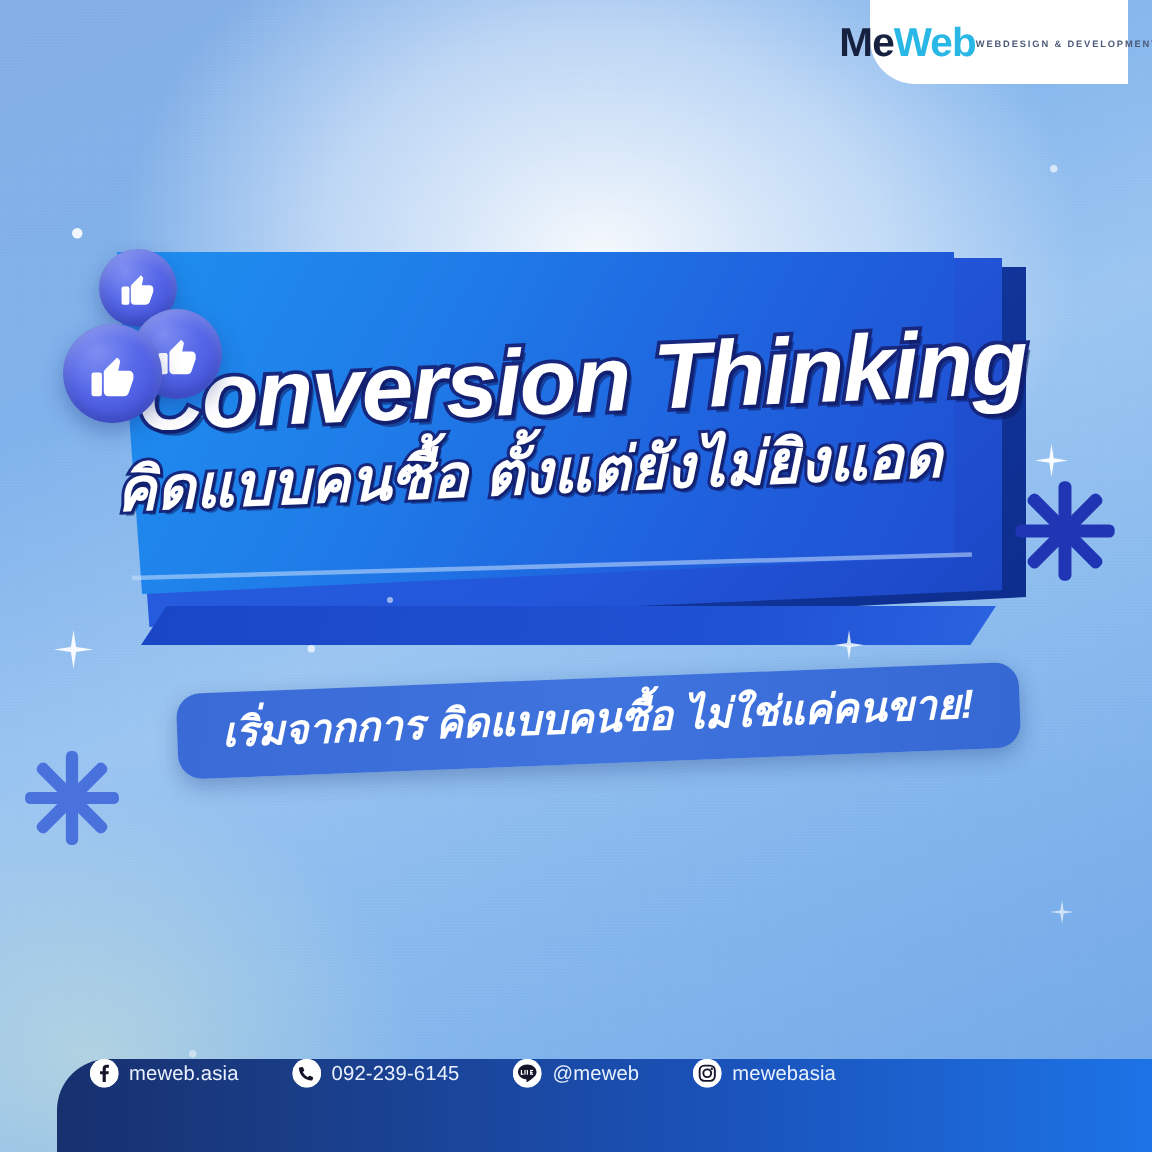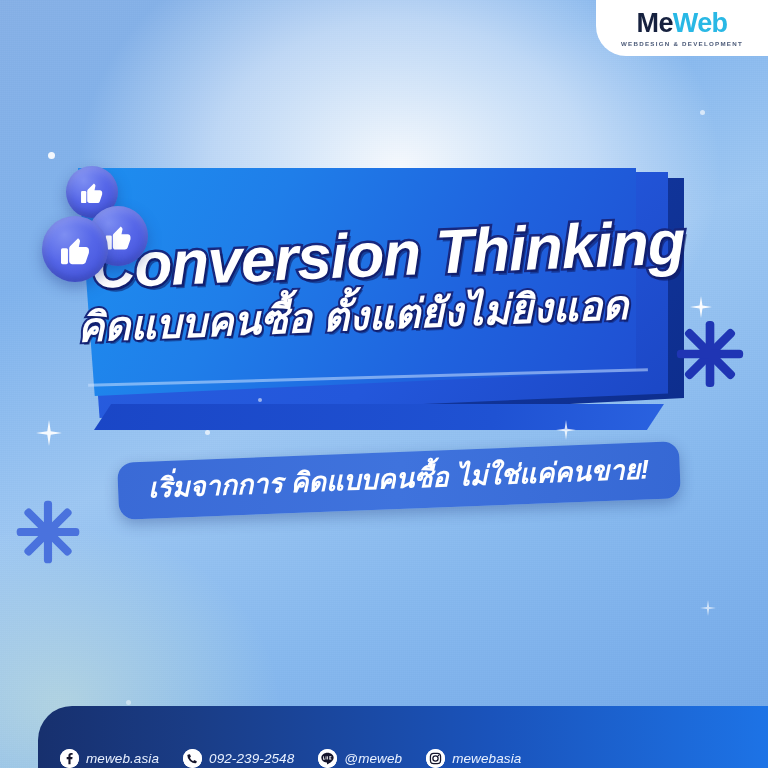--- a/index.html
+++ b/index.html
@@ -25,25 +25,25 @@
     position:absolute; inset:0;
     opacity:.30;
     background-image:
       repeating-linear-gradient(0deg, rgba(255,255,255,.05) 0 1px, rgba(0,0,0,.02) 1px 2px),
       repeating-linear-gradient(90deg, rgba(255,255,255,.04) 0 1px, rgba(0,0,0,.015) 1px 2px);
     pointer-events:none;
   }
 
   
   #logo-badge {
-    position:absolute; top:0; right:0;
+    position:absolute; top:0; right:16px;
     width:172px; height:56px;
     background:#ffffff;
     border-bottom-left-radius:30px;
-    display:flex; flex-direction:column;
+    display:flex; flex-direction:row;
     align-items:center; justify-content:center;
     z-index:30;
   }
   #logo-word {
     font-size:27px; font-weight:800;
     letter-spacing:-.6px; line-height:1;
     color:#16213f;
     white-space:nowrap;
   }
   #logo-word .w-accent { color:#29b8e5; }
@@ -180,25 +180,24 @@
     background:rgba(255,255,255,.9);
     z-index:13; pointer-events:none;
   }
 
   
   #footer {
     position:absolute; left:38px; bottom:0;
     width:730px; height:62px;
     background:linear-gradient(90deg,#17306e 0%, #1a3d87 22%, #1a53bb 62%, #1d73e6 100%);
     border-top-left-radius:34px;
-    display:flex; align-items:flex-end;
+    display:flex; align-items:flex-start;
     padding-left:22px;
-    gap:24px;
+    gap:36px;
     z-index:30;
-    font-style:italic;
   }
   .contact-item {
     display:flex; align-items:center; gap:7px;
     white-space:nowrap;
   }
   .contact-icon {
     width:19px; height:19px; flex:0 0 19px;
     border-radius:50%;
     background:#ffffff;
     display:flex; align-items:center; justify-content:center;
@@ -308,21 +307,21 @@
       <span class="contact-label">meweb.asia</span>
     </div>
 
     <div class="contact-item">
       <span class="contact-icon">
         <svg width="19" height="19" viewBox="0 0 24 24">
           <circle cx="12" cy="12" r="12" fill="#ffffff"></circle>
           <path d="M16.9 15.1l-2.2-1a.75.75 0 0 0-.86.2l-.87 1.06a9.3 9.3 0 0 1-4.35-4.35l1.06-.87a.75.75 0 0 0 .2-.86l-1-2.2a.76.76 0 0 0-.85-.42l-2 .46a.76.76 0 0 0-.58.74A10.6 10.6 0 0 0 16.2 18.1a.76.76 0 0 0 .74-.58l.46-2a.76.76 0 0 0-.5-.42z" fill="#14142b"></path>
         </svg>
       </span>
-      <span class="contact-label">092-239-2548</span>
+      <span class="contact-label">092-239-6145</span>
     </div>
 
     <div class="contact-item">
       <span class="contact-icon">
         <svg width="19" height="19" viewBox="0 0 24 24">
           <circle cx="12" cy="12" r="12" fill="#ffffff"></circle>
           <path d="M12 4.6c-4.3 0-7.8 2.82-7.8 6.3 0 3.1 2.77 5.7 6.5 6.2.25.05.6.17.69.39.08.2.05.5.03.7l-.11.66c-.04.2-.16.77.68.42.83-.35 4.5-2.65 6.14-4.54 1.13-1.24 1.67-2.5 1.67-3.83 0-3.48-3.5-6.3-7.8-6.3z" fill="#14142b"></path>
           <g fill="#ffffff">
             <rect x="6.6" y="9.2" width="1.0" height="4.0"></rect>
             <rect x="6.6" y="12.3" width="2.3" height="0.95"></rect>

